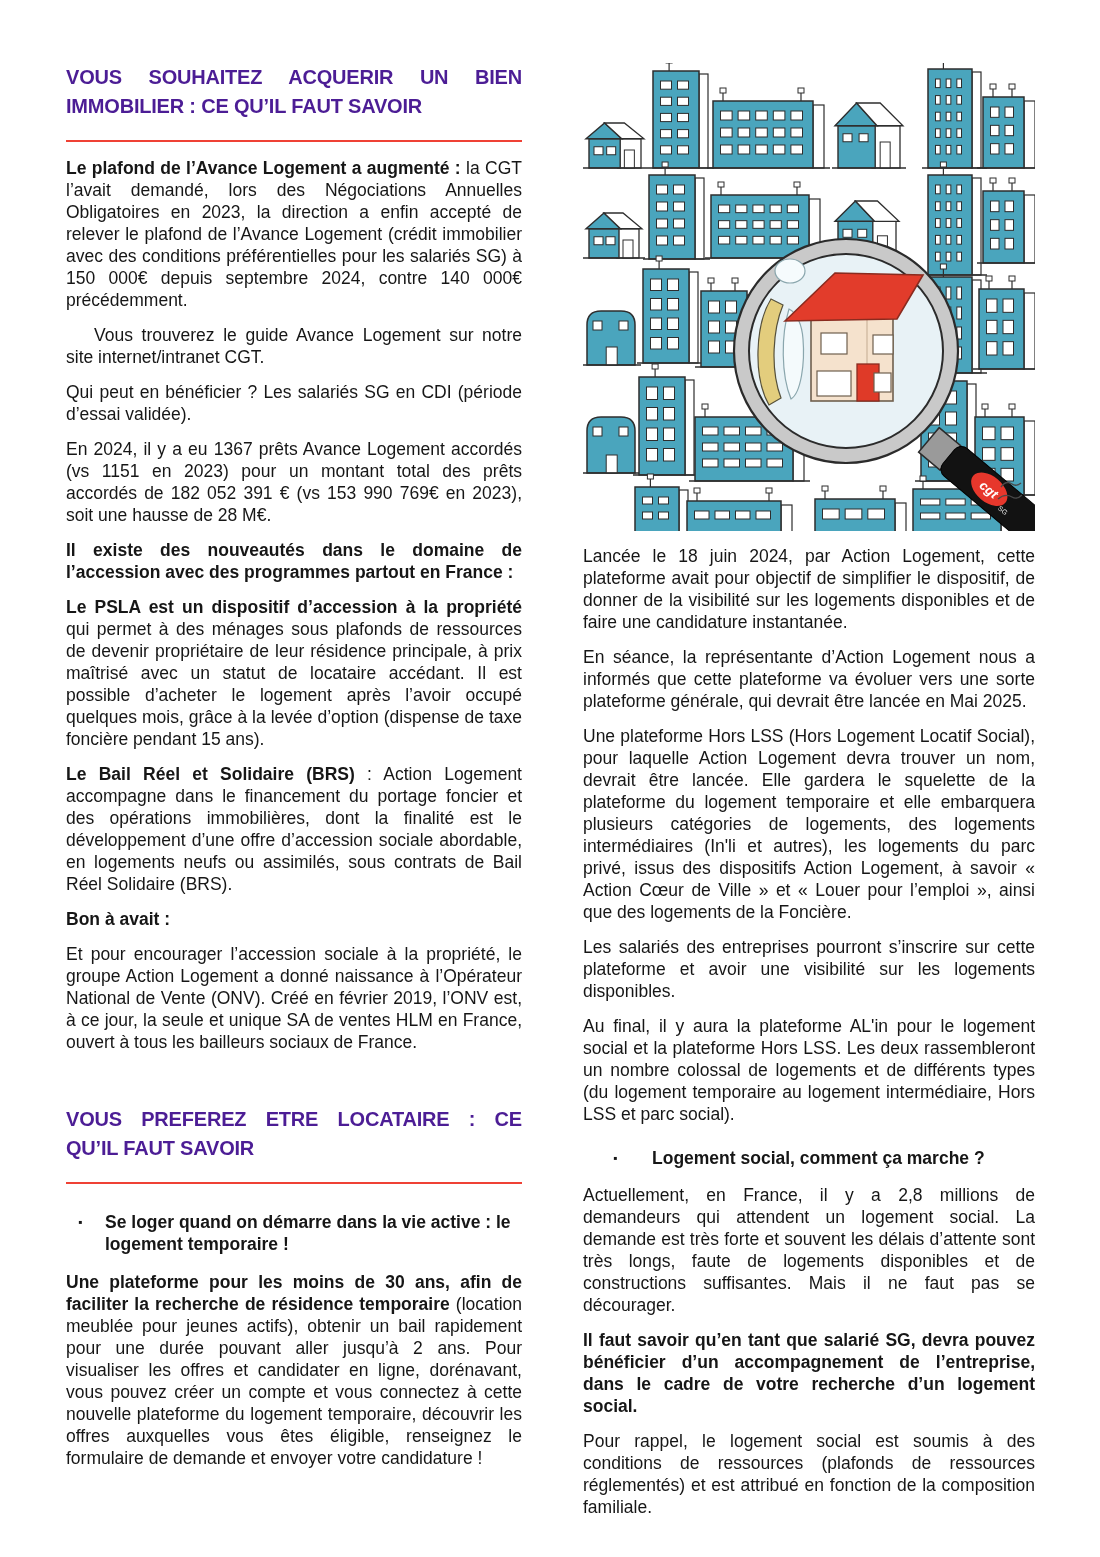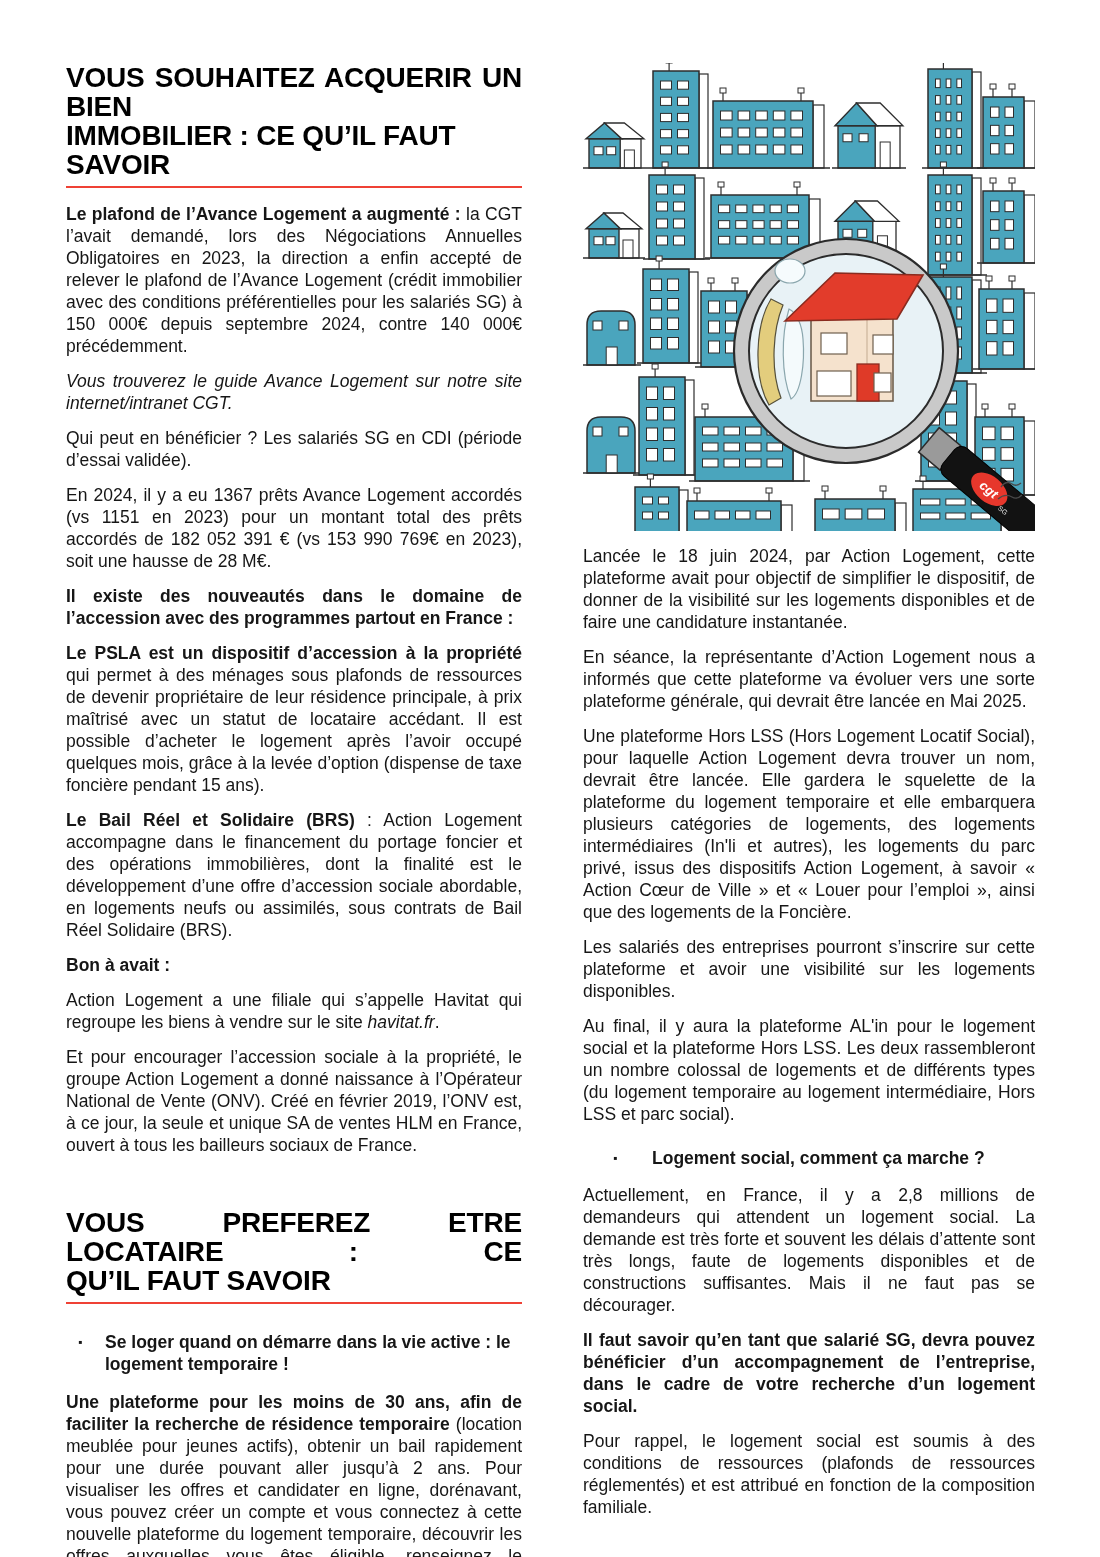--- a/index.html
+++ b/index.html
@@ -1,28 +1,28 @@
 <!DOCTYPE html>
 <html lang="fr" style="--accent: #ef4135;"><head>
 <meta charset="utf-8">
 <style>
   html,body{margin:0;padding:0;background:#ffffff;}
   .page{position:relative;width:1100px;height:1557px;background:#fff;overflow:hidden;
         font-family:"Liberation Sans", sans-serif;color:#161616;}
   .col{position:absolute;top:63px;}
   .col-left{left:66px;width:456px;}
   .col-right{left:583px;width:452px;}
-  .doc-title{font-weight:700;font-size:28px;line-height:29px;letter-spacing:-0.2px;color:#000000;
-             border-bottom:2px solid var(--accent,#ef4135);padding-bottom:7px;margin:0 0 15px 0;}
+  .doc-title{font-weight:700;font-size:20px;line-height:29px;letter-spacing:-0.2px;color:#4c1d95;
+             border-bottom:2px solid var(--accent,#ef4135);padding-bottom:19px;margin:0 0 15px 0;}
   .doc-title .title-line{text-align:left;}
   .doc-title .title-line.stretch{text-align:justify;text-align-last:justify;}
   .doc-title.second{margin-top:52px;}
   .para{font-size:17.5px;line-height:22px;text-align:justify;margin:0 0 13px 0;}
   .para .b{font-weight:700;margin-top:36px;}
-  .para .i{font-style:italic;}
+  .para .i{margin-left:28px;}
   .bullet{display:flex;text-align:left;}
   .bullet .marker{flex:0 0 auto;font-size:12px;line-height:23px;}
   .col-left .bullet{margin:27px 0 16px;}
   .col-left .bullet .marker{margin-left:12px;width:27px;}
   .col-right .bullet{margin:22px 0 14px;}
   .col-right .bullet .marker{margin-left:30px;width:39px;}
   .bullet .bullet-text{flex:1;font-weight:700;}
   .illustration-wrap{width:452px;height:468px;margin:0 0 14px 0;}
 </style>
 </head>
@@ -36,21 +36,20 @@
       </div>
       <div>
         <div class="para"><span class="b">Le plafond de l’Avance Logement a augmenté : </span><span>la CGT l’avait demandé, lors des Négociations Annuelles Obligatoires en 2023, la direction a enfin accepté de relever le plafond de l’Avance Logement (crédit immobilier avec des conditions préférentielles pour les salariés SG) à 150 000€ depuis septembre 2024, contre 140 000€ précédemment.</span></div>
         <div class="para"><span class="i">Vous trouverez le guide Avance Logement sur notre site internet/intranet CGT.</span></div>
         <div class="para"><span>Qui peut en bénéficier ? Les salariés SG en CDI (période d’essai validée).</span></div>
         <div class="para"><span>En 2024, il y a eu 1367 prêts Avance Logement accordés (vs 1151 en 2023) pour un montant total des prêts accordés de 182 052 391 € (vs 153 990 769€ en 2023), soit une hausse de 28 M€.</span></div>
         <div class="para"><span class="b">Il existe des nouveautés dans le domaine de l’accession avec des programmes partout en France :</span></div>
         <div class="para"><span class="b">Le PSLA est un dispositif d’accession à la propriété </span><span>qui permet à des ménages sous plafonds de ressources de devenir propriétaire de leur résidence principale, à prix maîtrisé avec un statut de locataire accédant. Il est possible d’acheter le logement après l’avoir occupé quelques mois, grâce à la levée d’option (dispense de taxe foncière pendant 15 ans).</span></div>
         <div class="para"><span class="b">Le Bail Réel et Solidaire (BRS)</span><span> : Action Logement accompagne dans le financement du portage foncier et des opérations immobilières, dont la finalité est le développement d’une offre d’accession sociale abordable, en logements neufs ou assimilés, sous contrats de Bail Réel Solidaire (BRS).</span></div>
         <div class="para"><span class="b">Bon à avait :</span></div>
-        <div class="para"><span>Action Logement a une filiale qui s’appelle Havitat qui regroupe les biens à vendre sur le site </span><span class="i">havitat.fr</span><span>.</span></div>
         <div class="para"><span>Et pour encourager l’accession sociale à la propriété, le groupe Action Logement a donné naissance à l’Opérateur National de Vente (ONV). Créé en février 2019, l’ONV est, à ce jour, la seule et unique SA de ventes HLM en France, ouvert à tous les bailleurs sociaux de France.</span></div>
       </div>
       <div class="doc-title second">
         <div class="title-line stretch">VOUS PREFEREZ ETRE LOCATAIRE :  CE</div>
         <div class="title-line">QU’IL FAUT SAVOIR</div>
       </div>
       <div>
         <div class="para bullet">
           <span class="marker">▪</span>
           <span class="bullet-text"><span class="b">Se loger quand on démarre dans la vie active</span><span> : </span><span class="b">le logement temporaire !</span></span>

